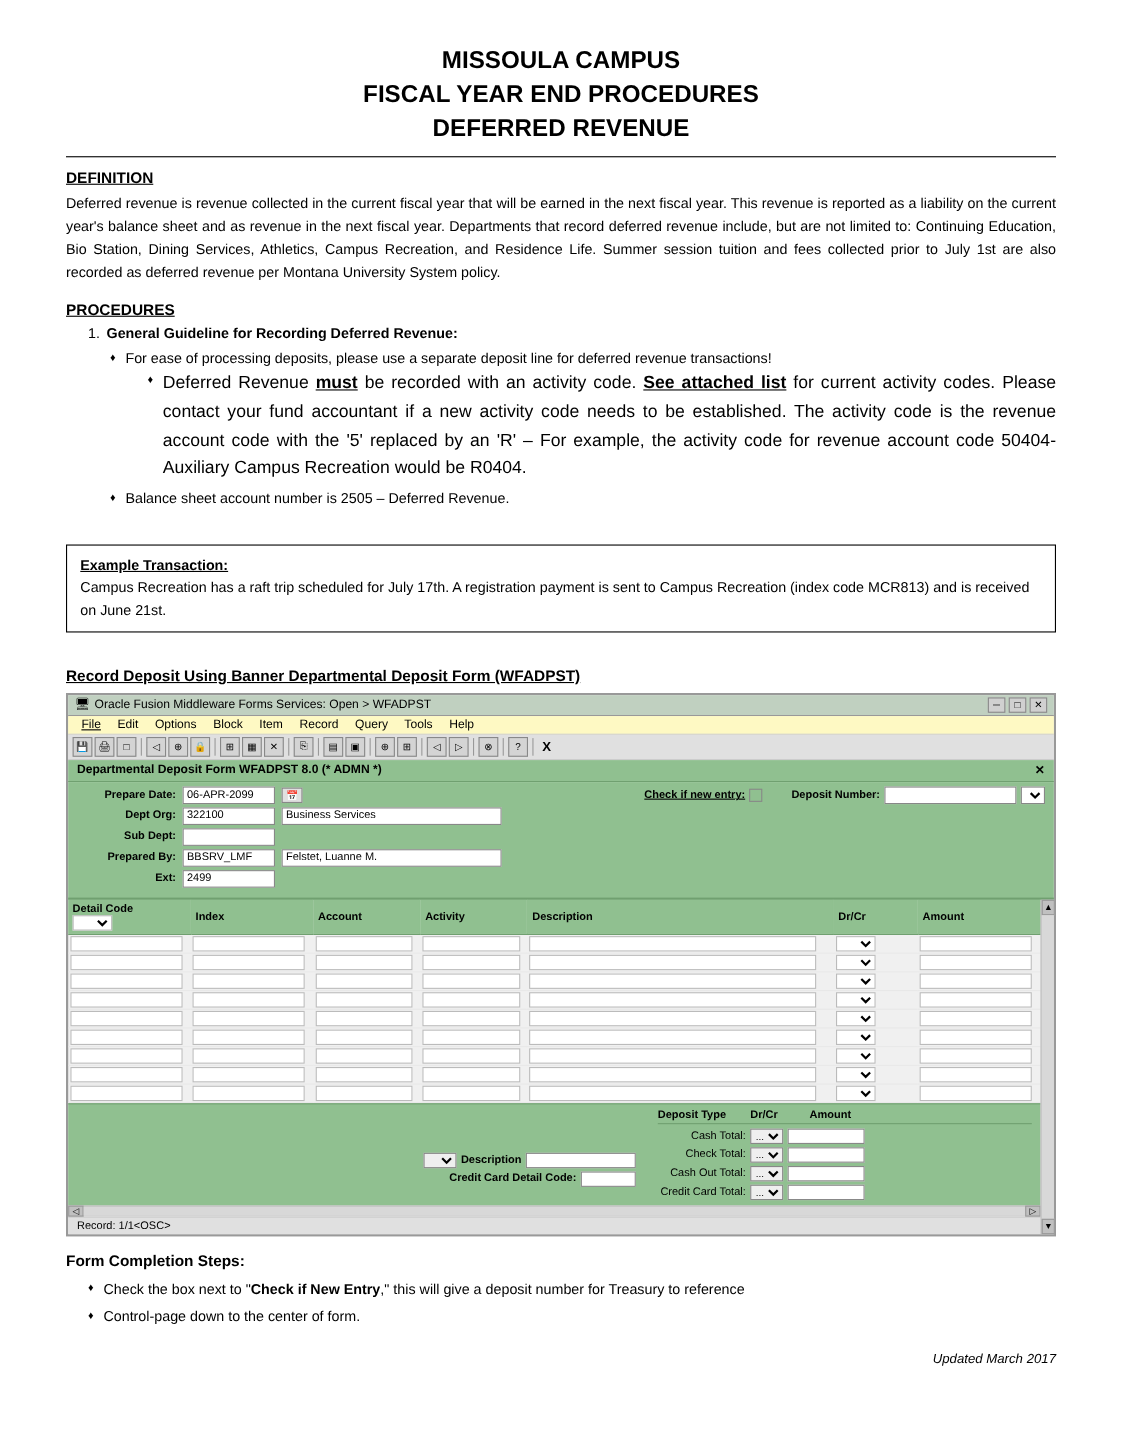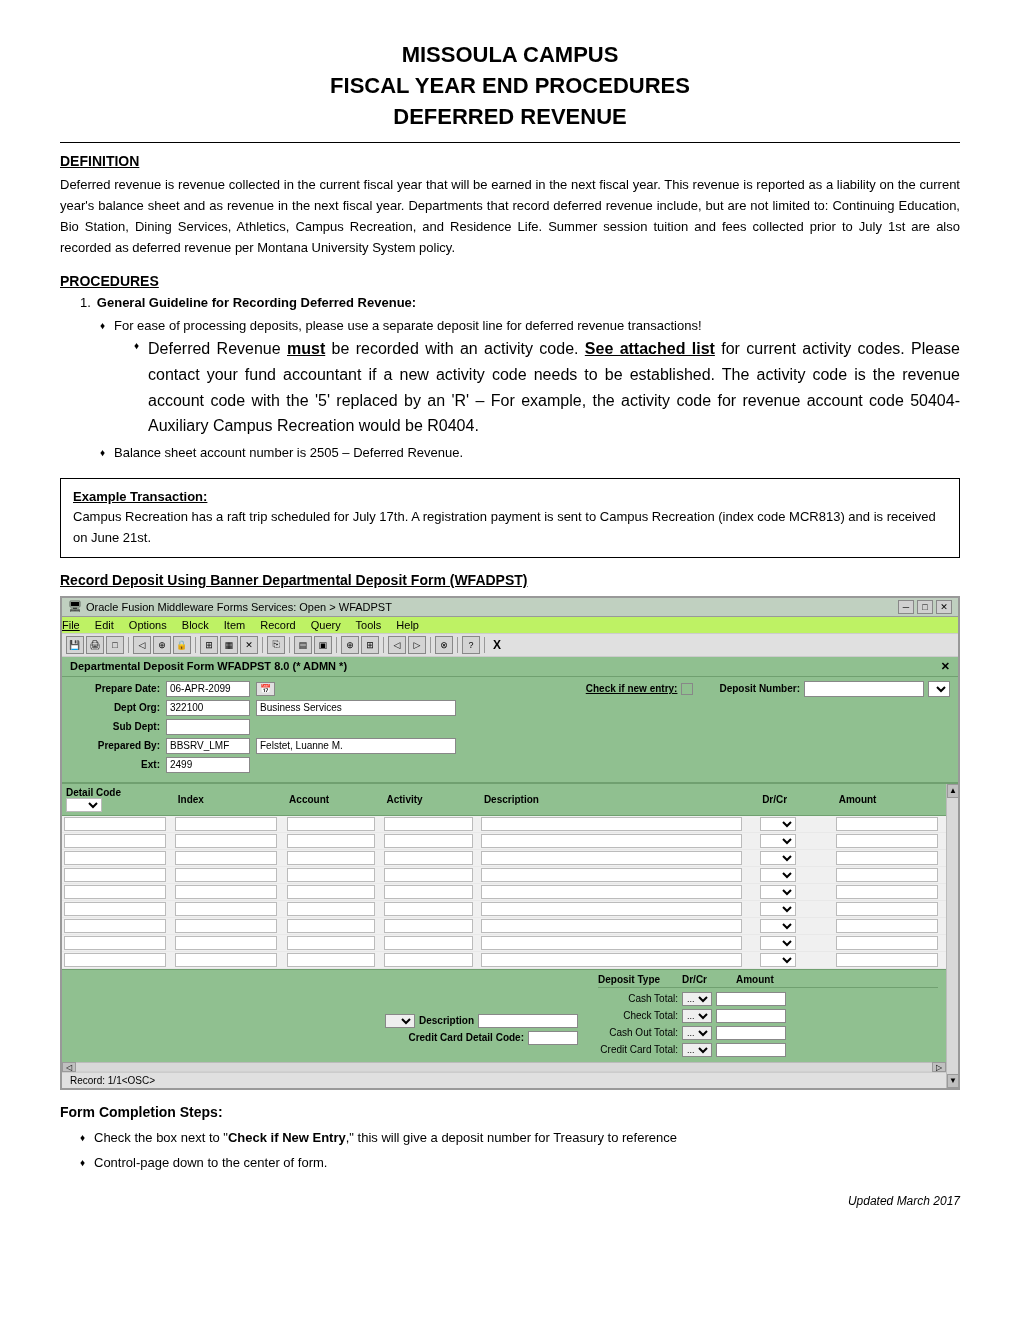--- a/index.html
+++ b/index.html
@@ -89,21 +89,21 @@
       position: absolute;
       left: 0;
       font-size: 10px;
       top: 2px;
     }
     .underline { text-decoration: underline; }
     .bold { font-weight: bold; }
     .example-box {
       border: 1px solid #000;
       padding: 8px 12px;
-      margin: 14px 0;
+      margin: 31px 0;
       font-family: Arial, sans-serif;
       font-size: 13px;
       line-height: 1.6;
     }
     .record-deposit-heading {
       font-weight: bold;
       text-decoration: underline;
       font-size: 14px;
       margin: 14px 0 8px 0;
       font-family: Arial, sans-serif;
@@ -143,22 +143,22 @@
       height: 14px;
       border: 1px solid #888;
       background: #d0d0d0;
       display: inline-flex;
       align-items: center;
       justify-content: center;
       font-size: 9px;
       cursor: pointer;
     }
     .banner-menu-bar {
-      background: #bef264;
-      padding: 2px 0;
+      background: #fef9c3;
+      padding: 2px 12px;
       border-bottom: 1px solid #ccc;
       font-size: 11px;
     }
     .banner-menu-bar span {
       margin-right: 12px;
       cursor: pointer;
     }
     .banner-menu-bar span:first-child { text-decoration: underline; }
     .banner-toolbar {
       background: #e0e0e0;

